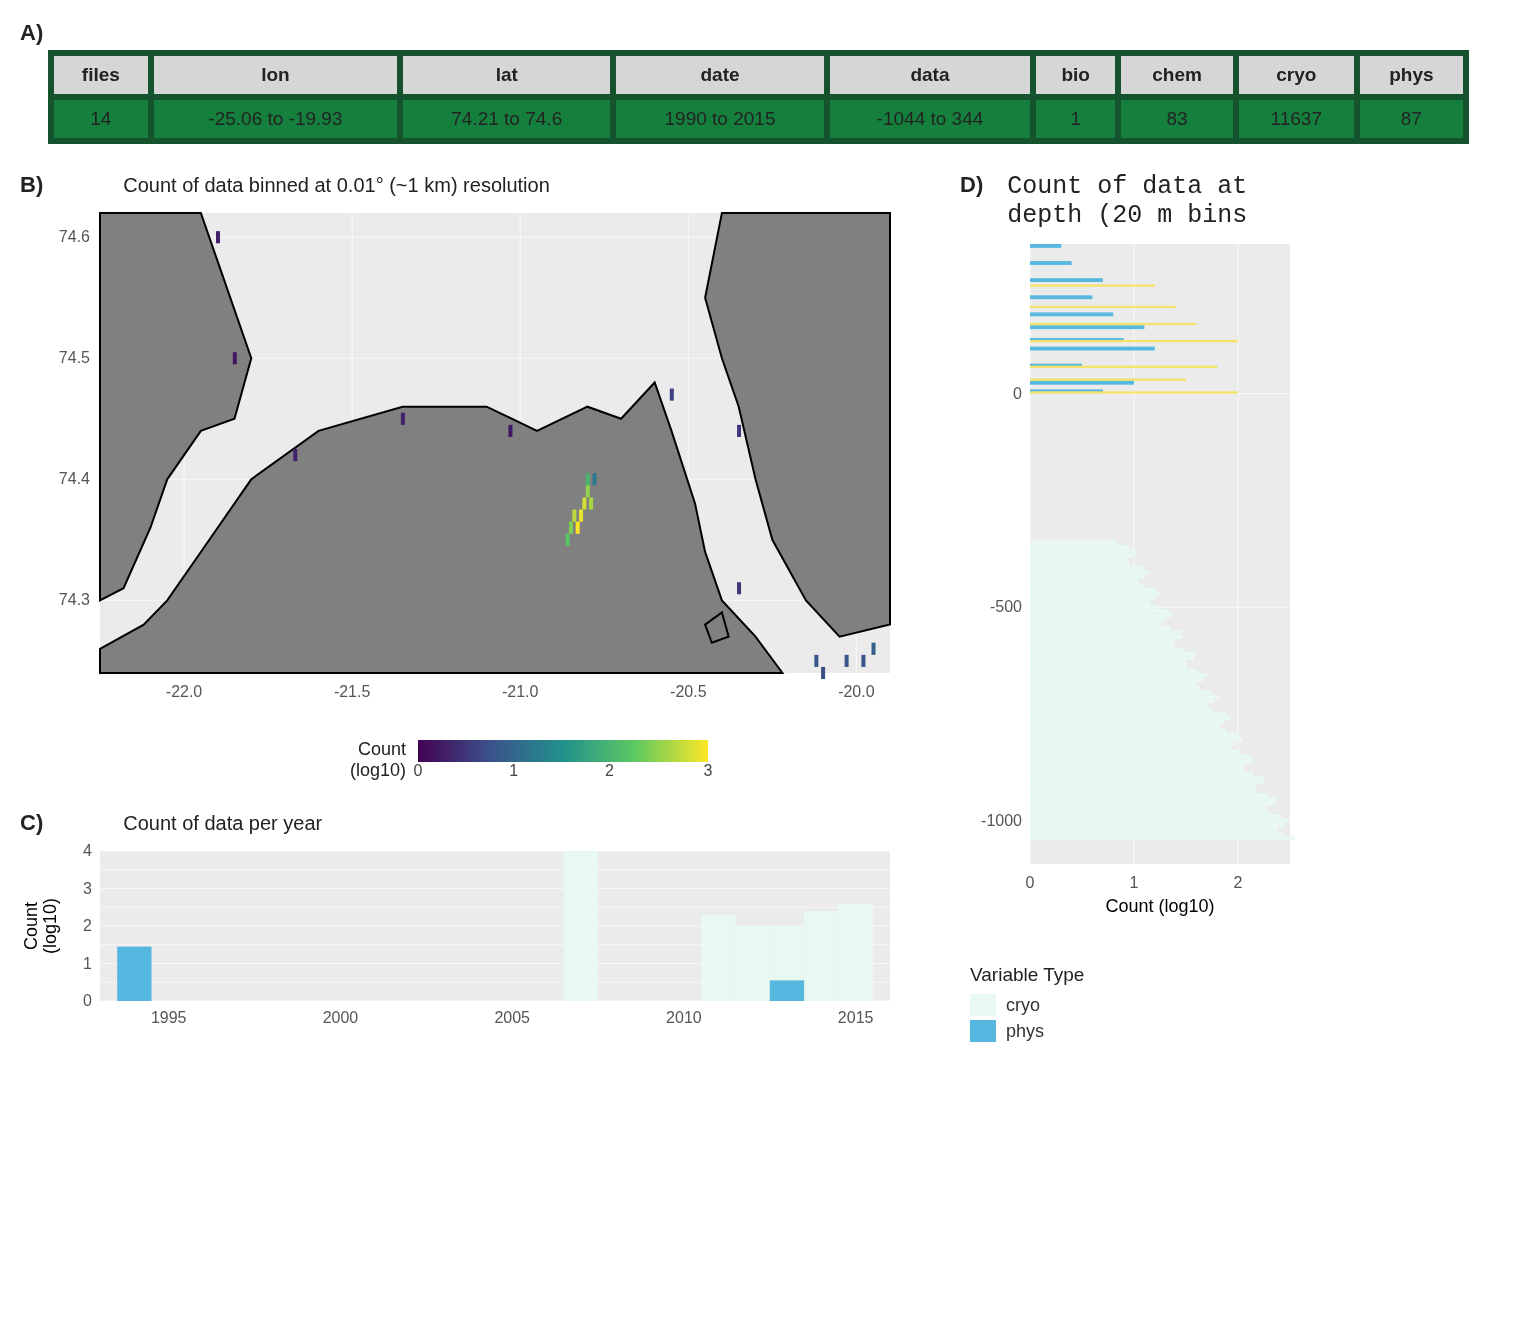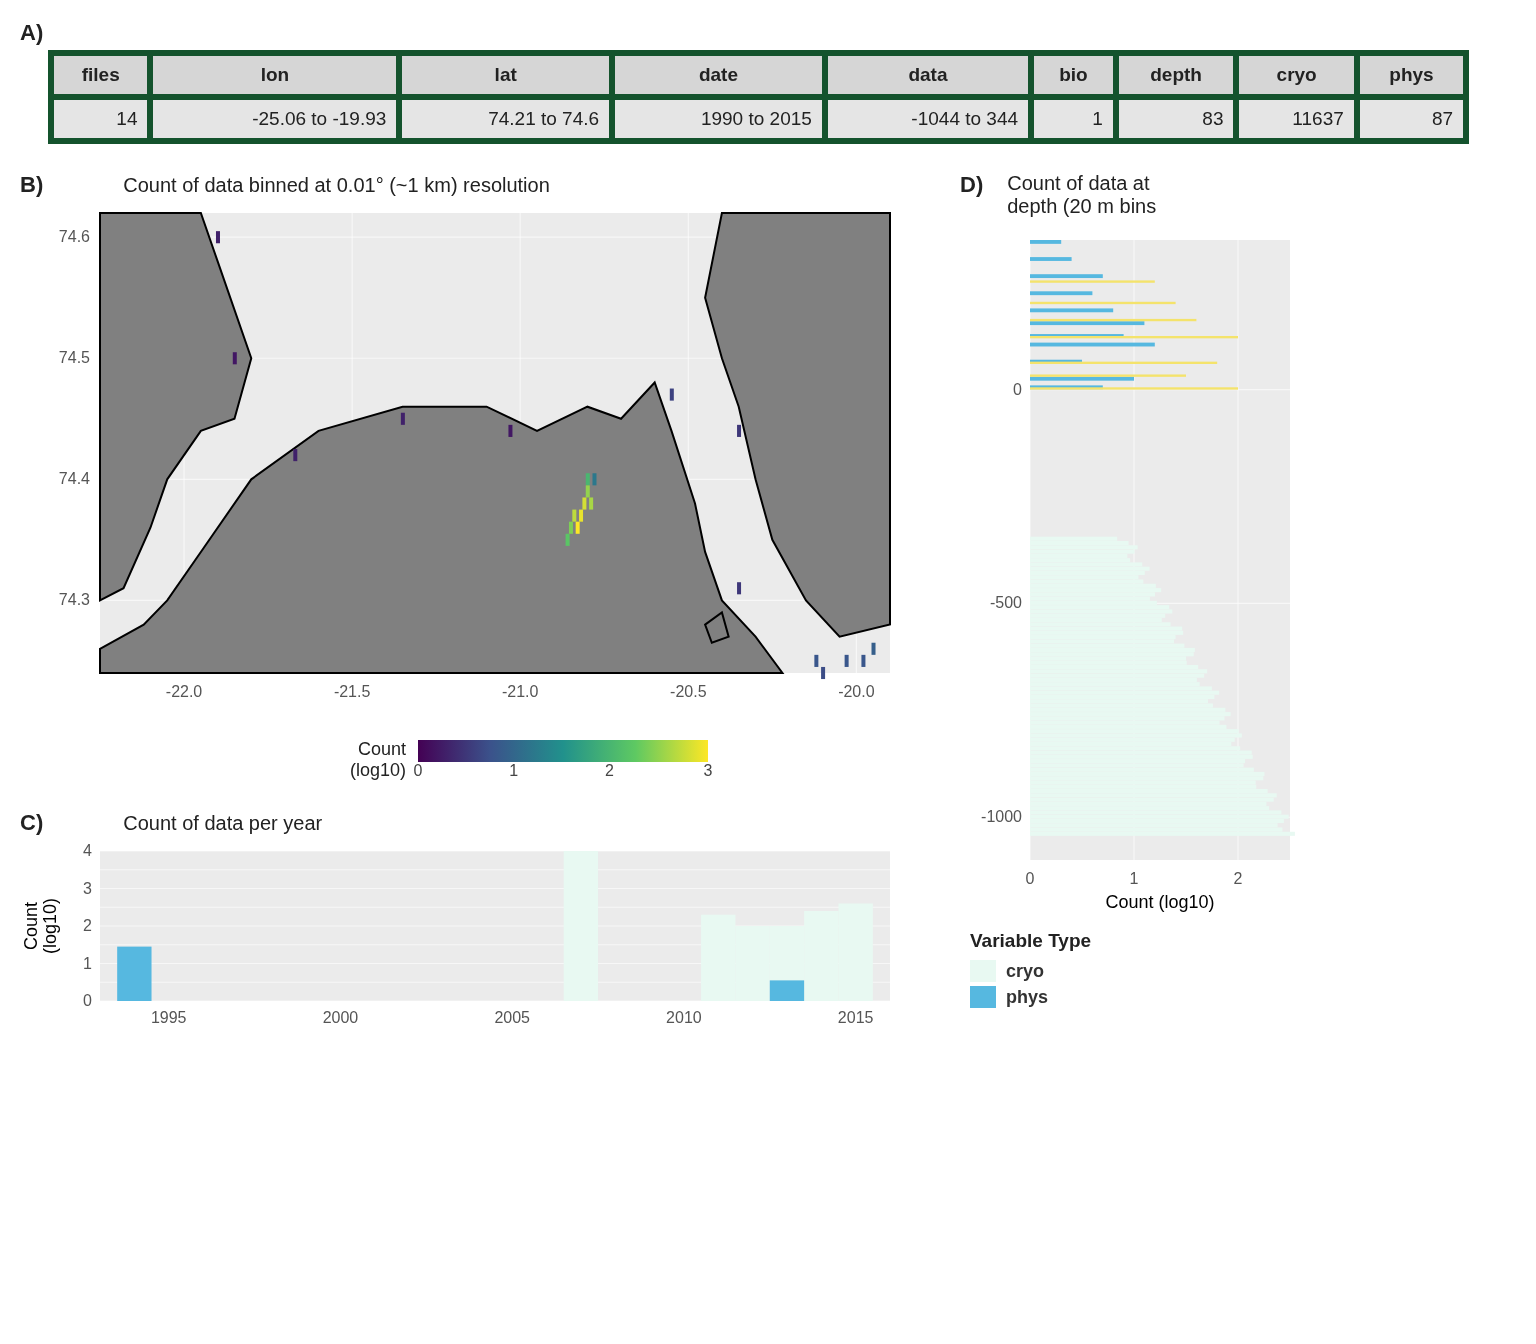--- a/index.html
+++ b/index.html
@@ -10,37 +10,37 @@
     background: #fff;
     color: #222;
     width: 1536px;
   }
   .panel-label { font-weight: bold; font-size: 22px; margin-bottom: 4px; }
   .row { display: flex; }
   
   table.summary { border-collapse: collapse; width: 95%; margin: 0 0 28px 28px; font-size: 19px; }
   table.summary th, table.summary td { border: 6px solid #14532d; padding: 8px 10px; text-align: center; }
   table.summary th { background: #d6d6d6; font-weight: bold; }
-  table.summary td { background: #e5e5e5; text-align: right; }
+  table.summary td { background: #15803d; }
   
   .main-grid { display: grid; grid-template-columns: 900px 380px; gap: 40px; align-items: start; }
   .left-col, .right-col { display: flex; flex-direction: column; }
   
   .chart-title { font-size: 20px; margin: 0 8px 6px 60px; }
-  .chart-title-d { font-size: 20px; margin: 0 0 12px 10px; }
+  .chart-title-d { font-size: 25px; margin: 0 0 4px 10px; font-family: Liberation Mono, monospace; }
   .axis-text { font-size: 16px; fill: #555; }
   .axis-label { font-size: 18px; text-anchor: middle; }
   
   .legend-row { display: flex; align-items: center; gap: 12px; margin: 16px 0 30px 330px; }
   .legend-label { font-size: 18px; text-align: right; line-height: 1.15; }
   .viridis-bar { width: 290px; height: 22px; background: linear-gradient(to right, #440154, #3b528b, #21918c, #5ec962, #fde725); }
   .legend-ticks { position: relative; width: 290px; height: 18px; }
   .legend-tick { position: absolute; font-size: 16px; top: 0; transform: translateX(-50%); color: #444; }
   
-  .var-legend { margin-left: 10px; font-weight: bold; }
+  .var-legend { margin-top: 30px; margin-left: 10px; }
   .var-legend .title { font-size: 19px; margin-bottom: 8px; }
   .var-item { display: flex; align-items: center; gap: 10px; font-size: 18px; margin: 4px 0; color: #333; }
   .swatch { width: 26px; height: 22px; border: none; }
   .swatch.cryo { background: #e8f9f2; }
   .swatch.phys { background: #56b8e0; }
   
   svg { display: block; overflow: visible; }
   .gridline { stroke: #fff; stroke-width: 1.2; opacity: 0.6; }
   .bar-cryo { fill: #e8f9f2; }
   .bar-phys { fill: #56b8e0; }
@@ -51,21 +51,21 @@
 <div class="panel-label">A)</div>
 <table class="summary">
   <thead>
       <tr>
     <th>files</th>
     <th>lon</th>
     <th>lat</th>
     <th>date</th>
     <th>data</th>
     <th>bio</th>
-    <th>depth</th>
+    <th>chem</th>
     <th>cryo</th>
     <th>phys</th>
   </tr>
     </thead>
   <tbody>
       <tr>
     <td>14</td>
     <td>-25.06 to -19.93</td>
     <td>74.21 to 74.6</td>
     <td>1990 to 2015</td>

